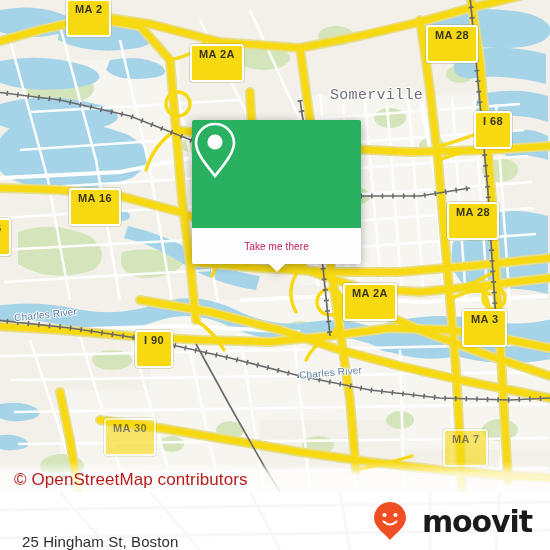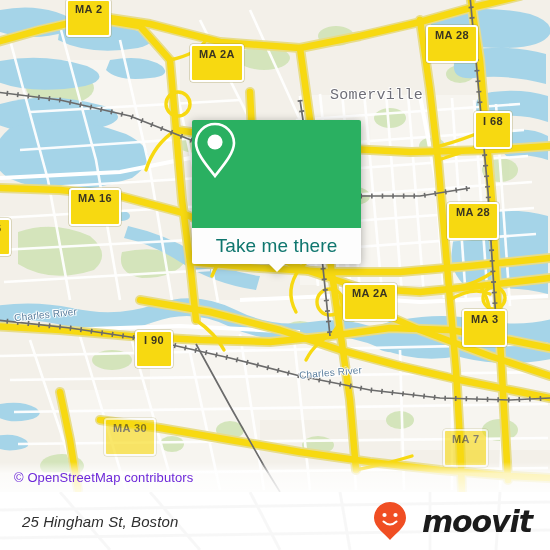--- a/index.html
+++ b/index.html
@@ -58,47 +58,47 @@
   #card-head{
     height:108px;background:#2ab061;border-radius:2px 2px 0 0;
     display:flex;align-items:center;justify-content:center;
   }
   #card-foot{
     height:36px;background:#fdfdfd;border-radius:0 0 2px 2px;
     display:flex;align-items:center;justify-content:center;
     position:relative;
   }
   #card-foot-label{
-    font-size:19px;color:#0f766e;letter-spacing:.1px;
+    font-size:10px;color:#be185d;letter-spacing:.1px;
   }
   #card-tail{
     position:absolute;left:50%;bottom:-8px;margin-left:-9px;
     width:0;height:0;
     border-left:9px solid transparent;
     border-right:9px solid transparent;
     border-top:9px solid #fdfdfd;
   }
 
   
   #attrib-band{
     position:absolute;left:0;top:462px;width:550px;height:30px;
     background:linear-gradient(to bottom,rgba(255,255,255,0) 0%,rgba(255,255,255,.72) 38%,rgba(255,255,255,.88) 100%);
     pointer-events:none;
   }
   #attribution{
     position:absolute;left:14px;top:470px;
-    font-size:13px;color:#6d28d9;letter-spacing:.1px;
+    font-size:17px;color:#b91c1c;letter-spacing:.1px;
     font-family:"Liberation Sans","DejaVu Sans",sans-serif;
   }
 
   
   #footer{
     position:absolute;left:0;top:492px;width:550px;height:58px;
     background:#ffffff;overflow:hidden;
-    display:flex;align-items:center;font-style:italic;
+    display:flex;align-items:flex-end;
   }
   #footer-ghost{position:absolute;left:0;top:-492px;opacity:.06;pointer-events:none;}
   #address{
     position:relative;margin-left:22px;
     font-size:15px;color:#2f2f2f;letter-spacing:.1px;z-index:2;
   }
   #brand{
     position:absolute;right:18px;top:50%;transform:translateY(-50%);
     display:flex;align-items:center;gap:15px;z-index:2;
   }

